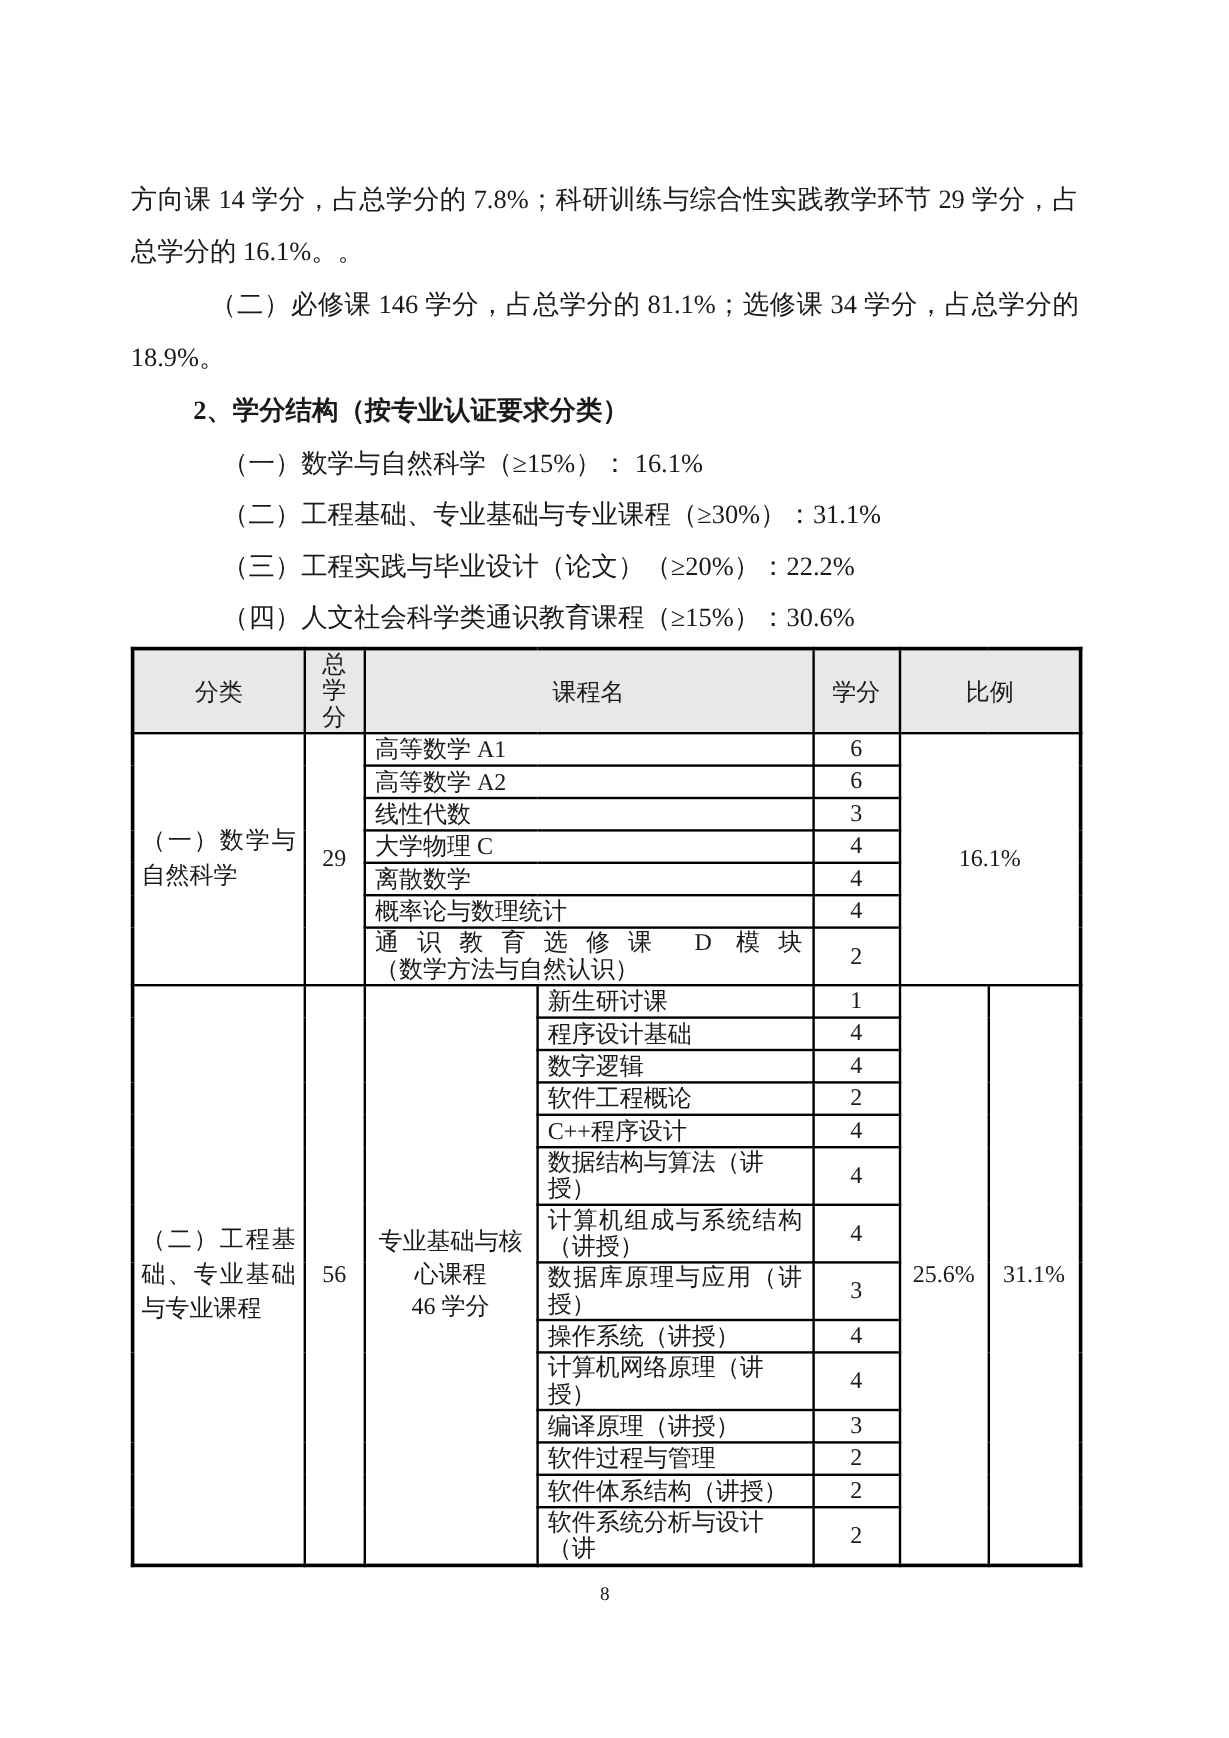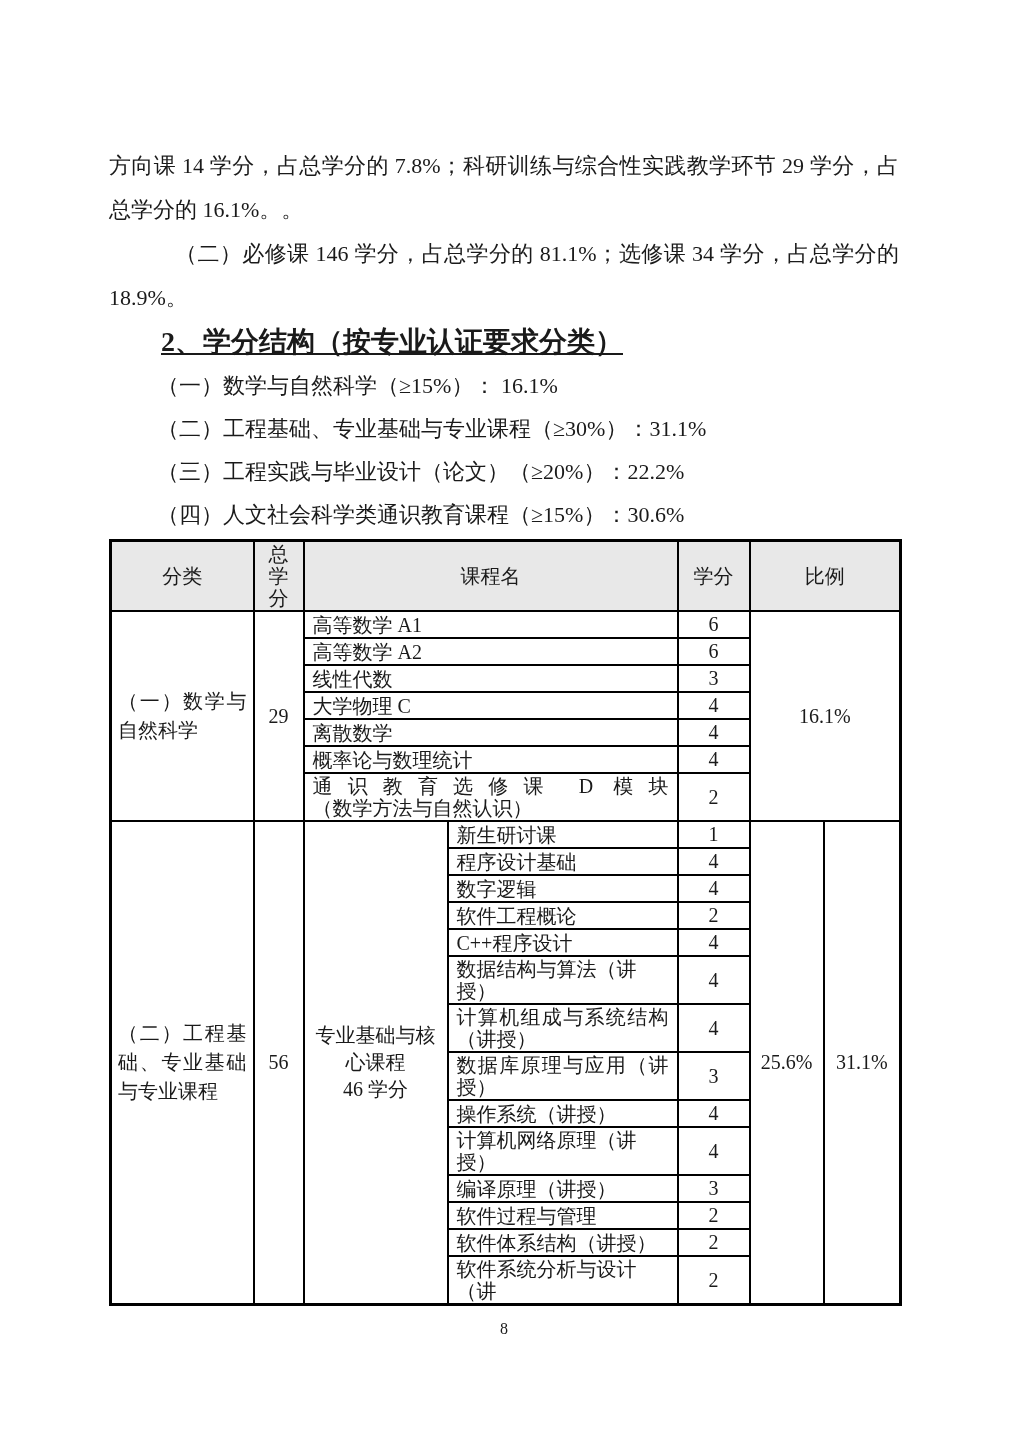--- a/index.html
+++ b/index.html
@@ -19,30 +19,29 @@
     width: 790px;
   }
   .para {
     font-size: 22px;
     line-height: 44px;
     text-align: justify;
     margin: 0;
   }
   .para.indent { text-indent: 66px; }
   .heading {
-    font-size: 28px;
+    font-size: 22px;
     line-height: 44px;
     font-weight: bold;
     margin: 0 0 0 52px;
-    text-decoration: underline;
   }
   .list-item {
     font-size: 22px;
     line-height: 43px;
-    margin-left: 48px;
+    margin-left: 76px;
   }
   table.credit-table {
     border-collapse: collapse;
     table-layout: fixed;
     width: 790px;
     margin-top: 3px;
     border: 3px solid #000;
   }
   .credit-table th, .credit-table td {
     border: 2px solid #000;

